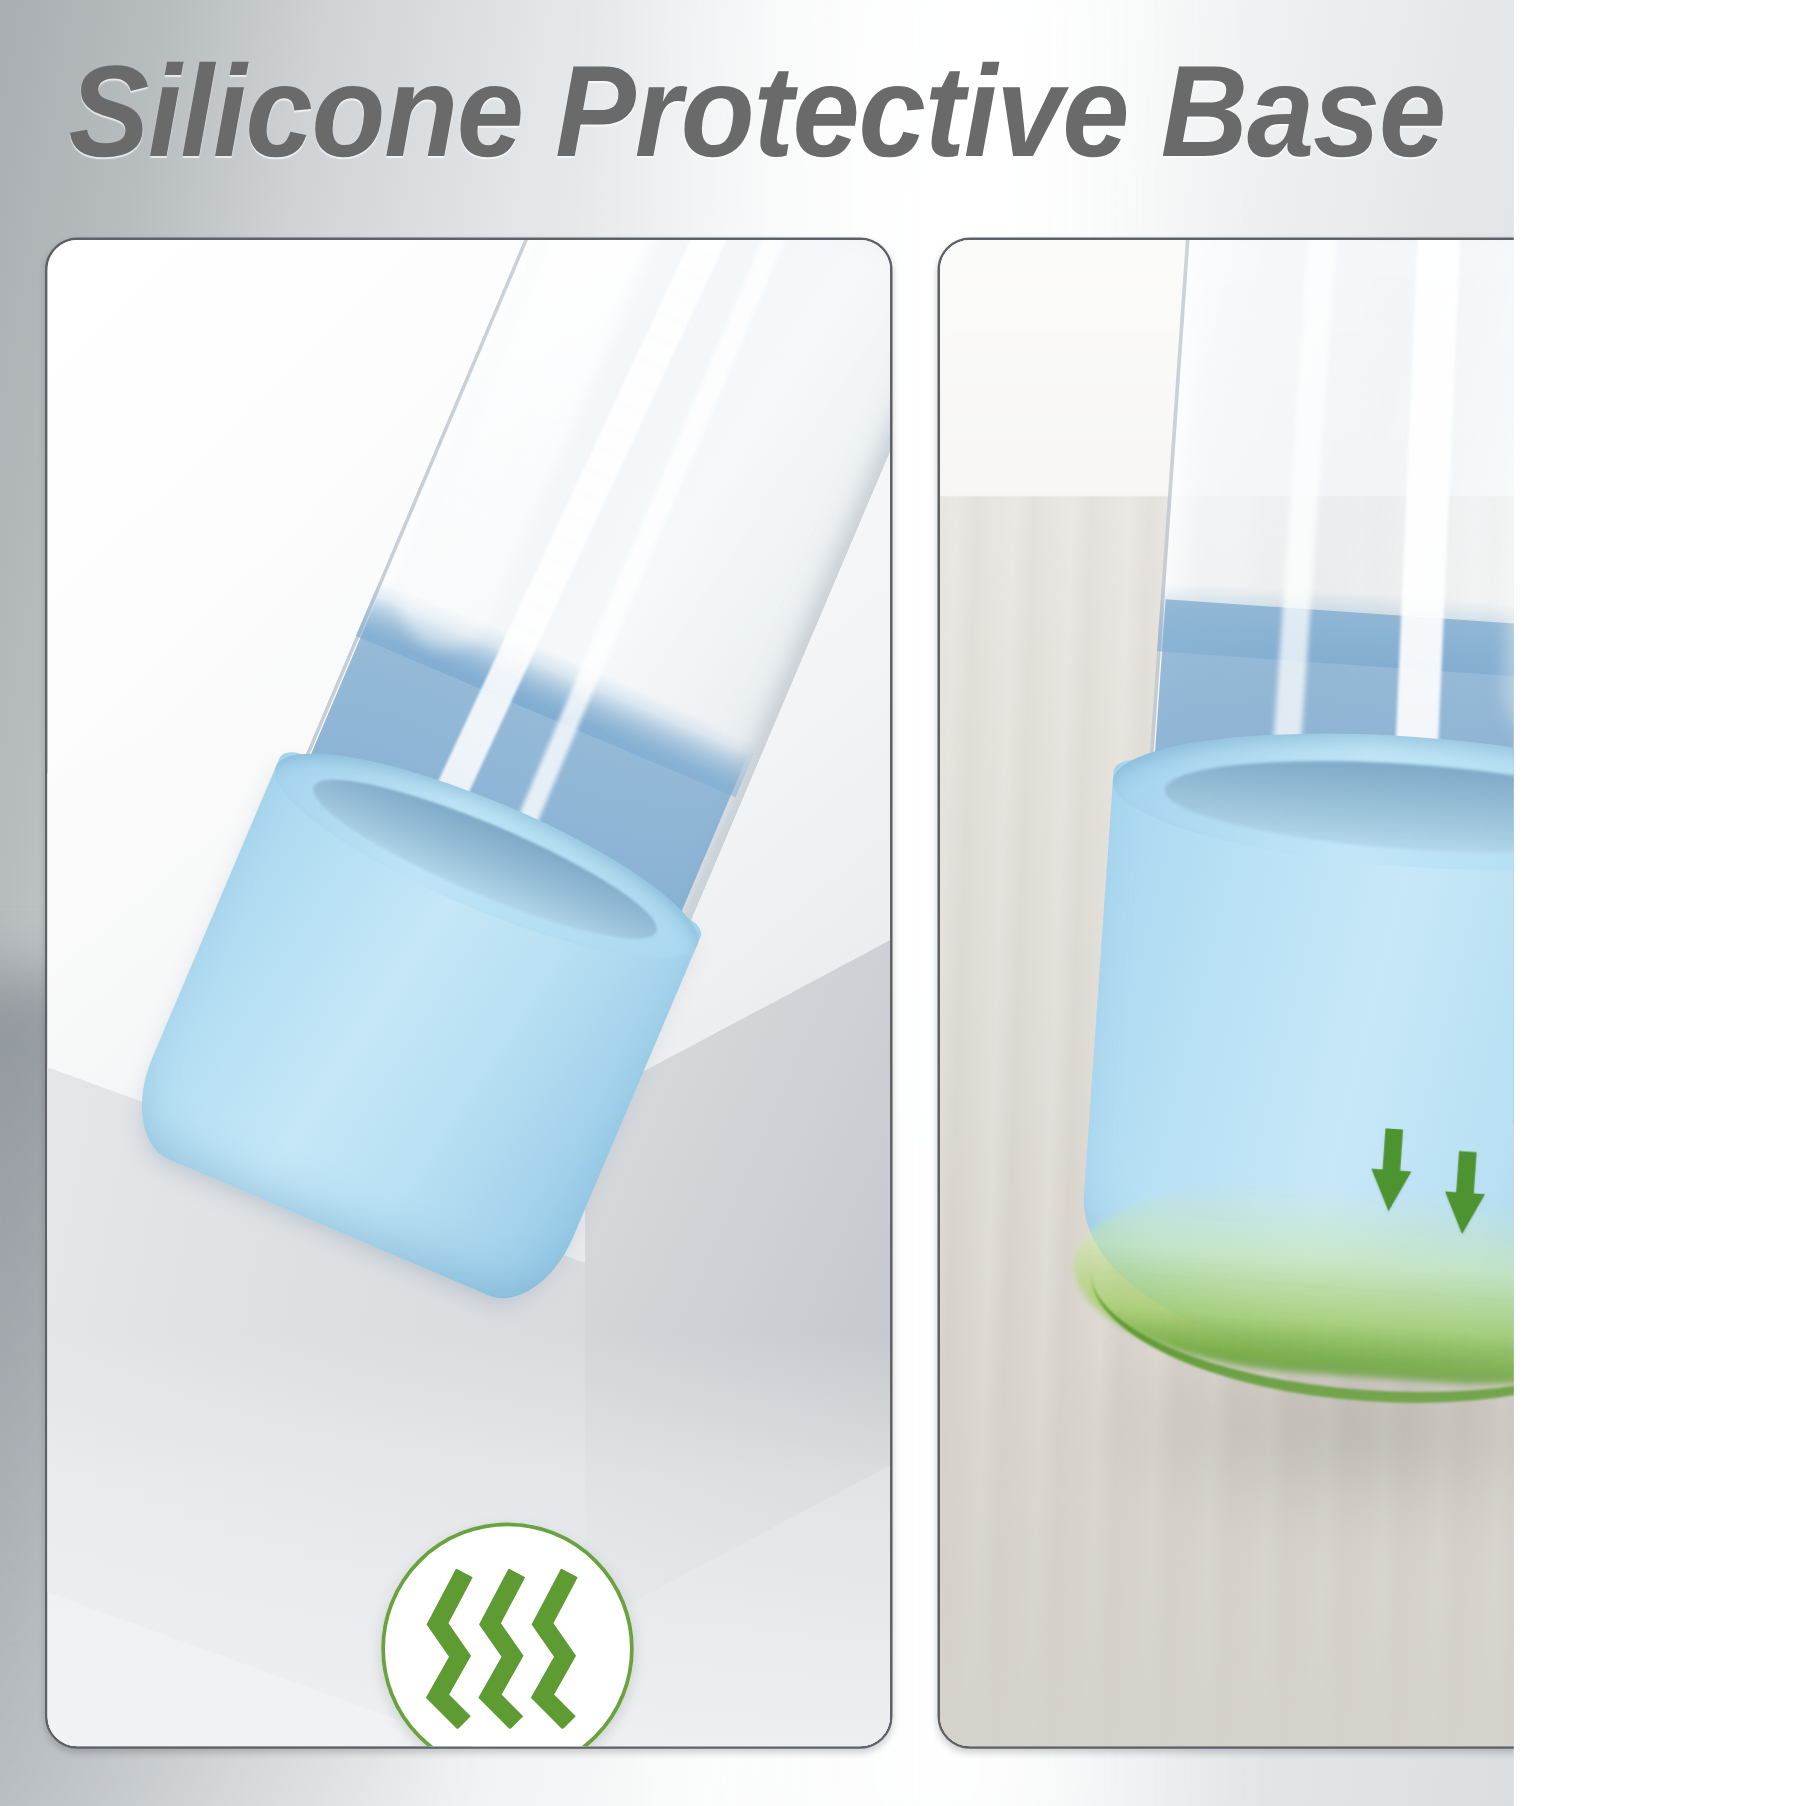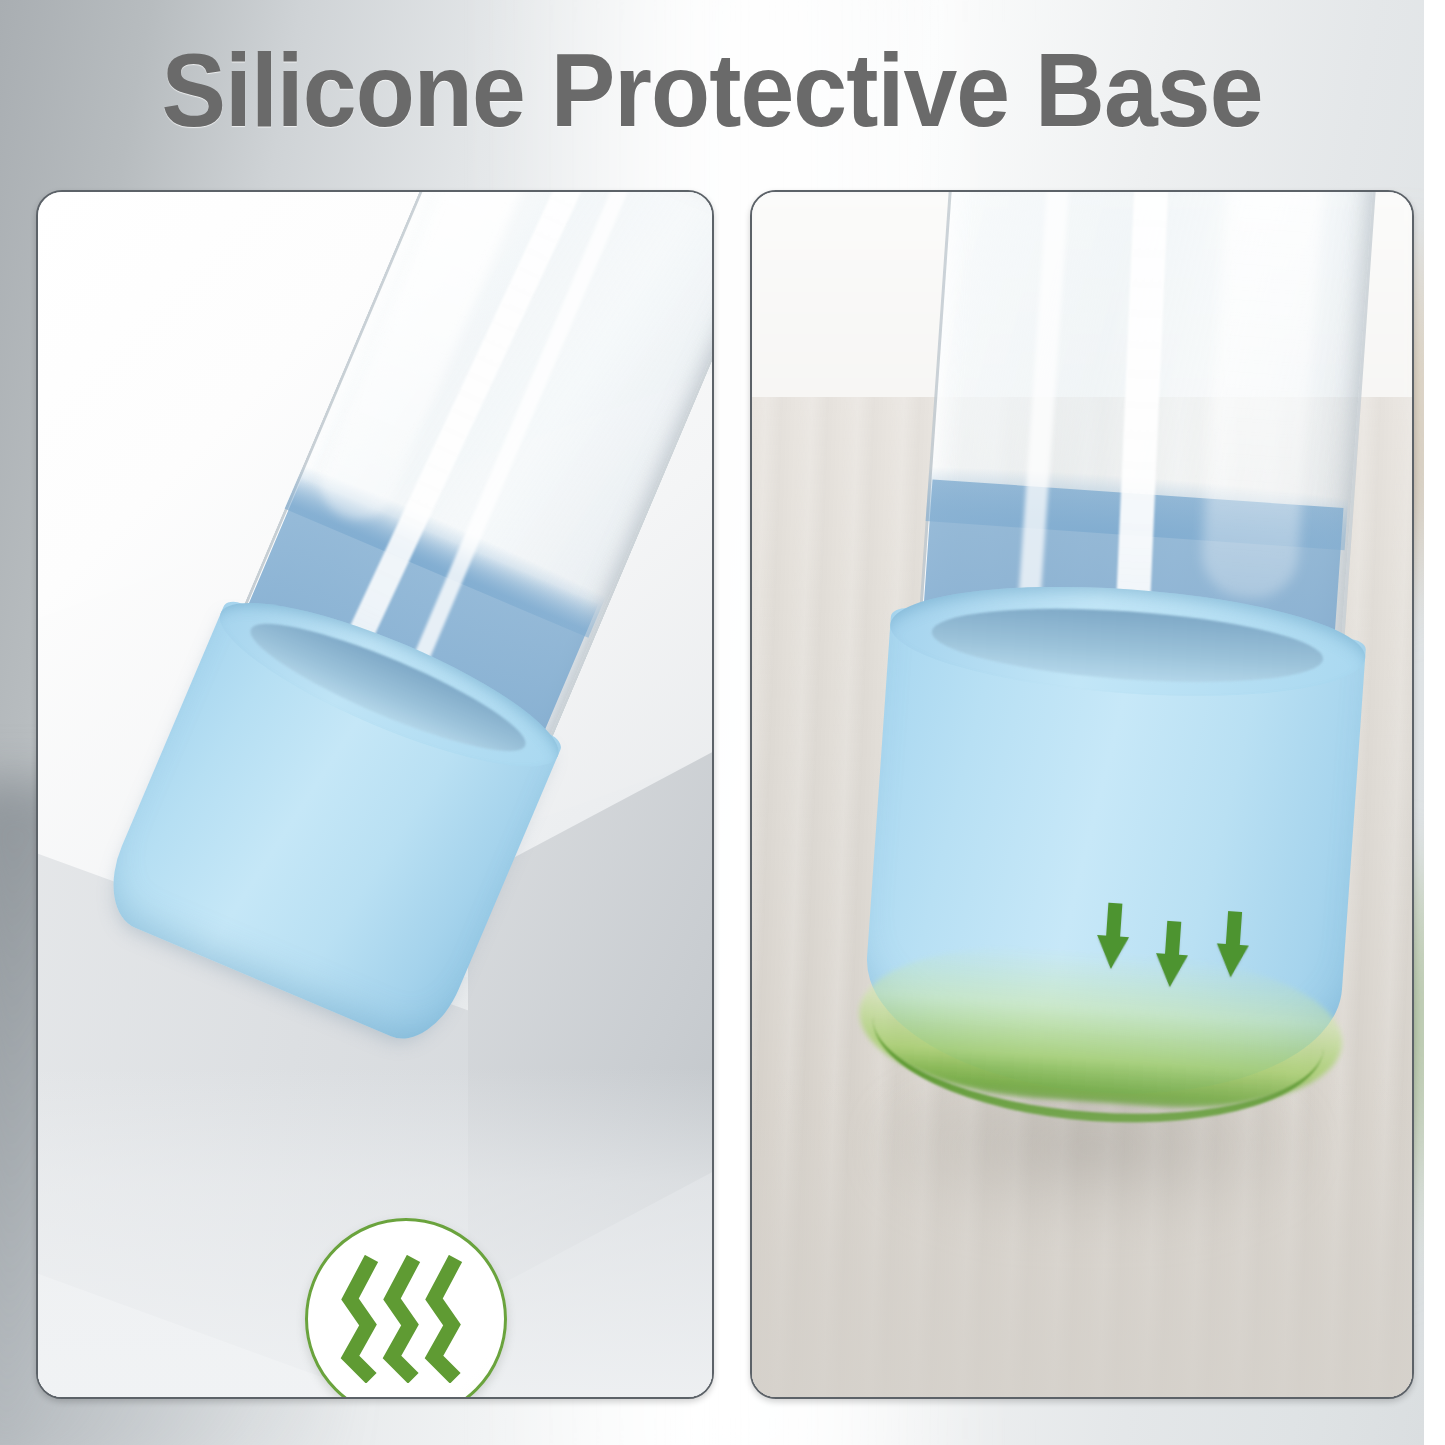--- a/index.html
+++ b/index.html
@@ -6,24 +6,25 @@
     margin: 0;
     padding: 0;
     background: #ffffff;
   }
   body {
     font-family: "Liberation Sans", sans-serif;
   }
 
   #stage {
     position: relative;
-    width: 1424px;
+    width: 1211px;
     height: 1445px;
     overflow: hidden;
     background: #e9ecee;
+    font-style: italic;
   }
 
   
   .bg-base {
     position: absolute;
     inset: 0;
     background:
       linear-gradient(100deg,
         #a9aeb2 0%, #b7bcbf 9%, #cfd3d6 18%,
         #e3e6e8 30%, #f1f3f4 44%, #fbfcfc 56%,

